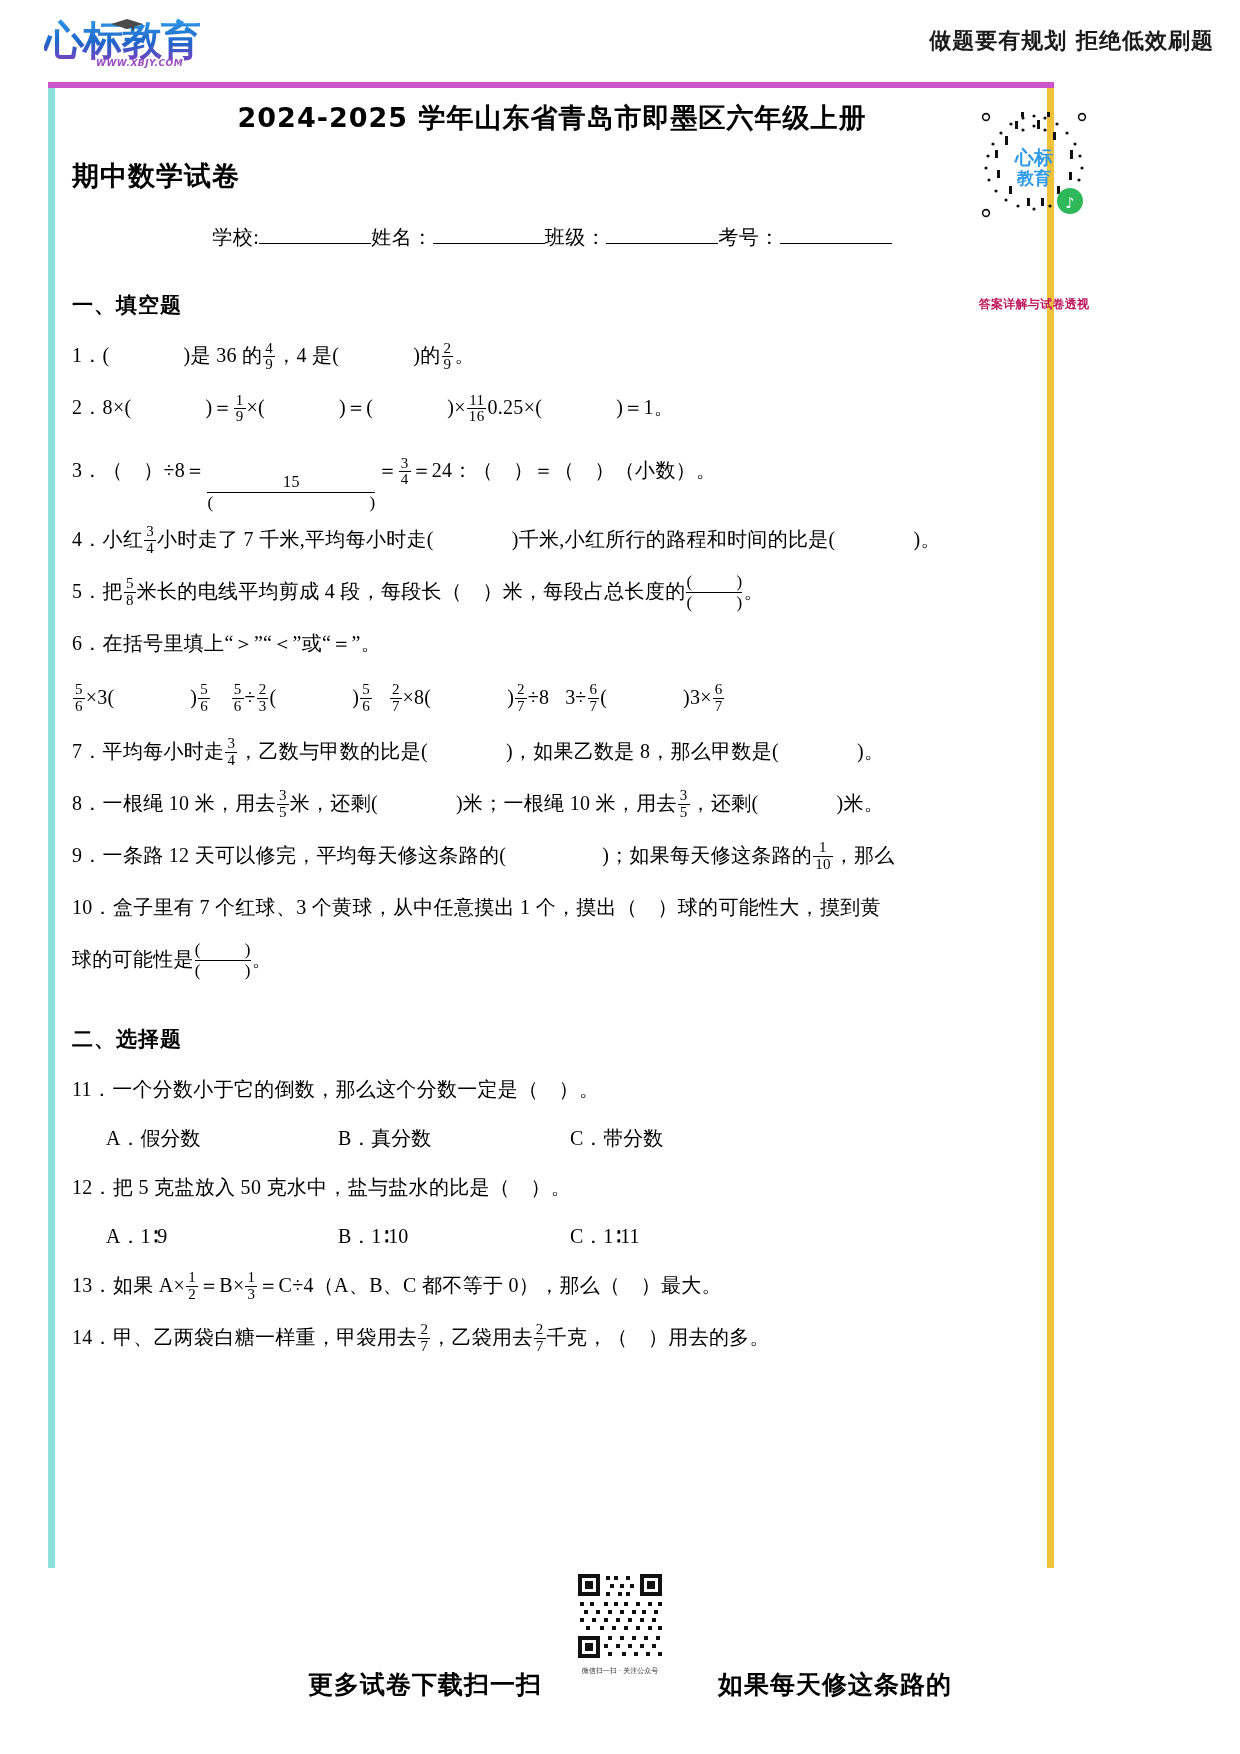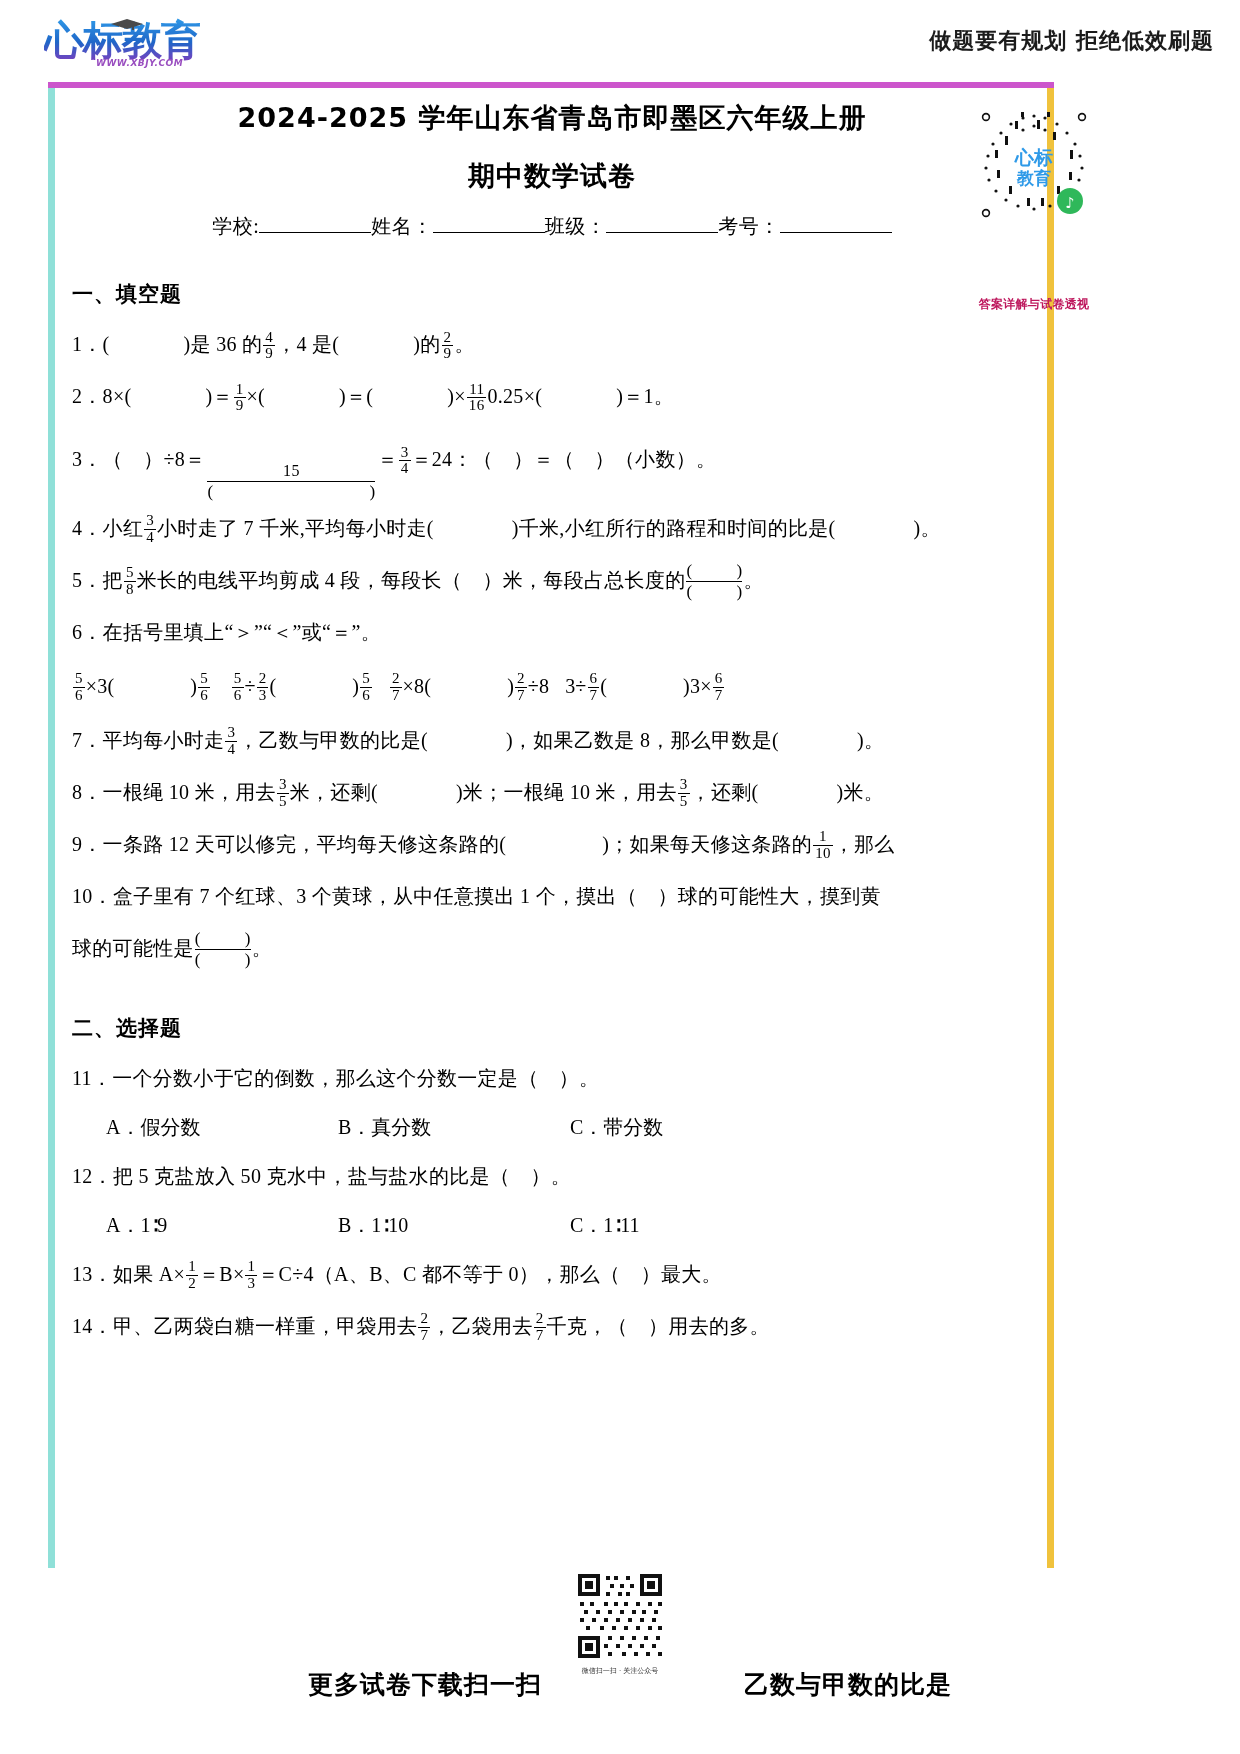--- a/index.html
+++ b/index.html
@@ -94,32 +94,31 @@
   }
   .paper-title {
     text-align: center;
     font-family: "DejaVu Sans", sans-serif;
     font-size: 27px;
     font-weight: bold;
     line-height: 44px;
     letter-spacing: 1px;
   }
   .paper-title-2 {
-    text-align: center;
     font-family: "DejaVu Sans", sans-serif;
     font-size: 27px;
     font-weight: bold;
     line-height: 44px;
     margin-top: 14px;
     letter-spacing: 1px;
   }
   .id-line {
     text-align: center;
     font-size: 20px;
-    margin-top: 15px;
+    margin-top: 26px;
     letter-spacing: 0.5px;
     white-space: nowrap;
   }
   .ul-blank {
     display: inline-block;
     border-bottom: 1px solid #000;
     height: 18px;
   }
 
   
@@ -596,15 +595,15 @@
           <rect x="48" y="82" width="4" height="4"></rect>
           <rect x="60" y="82" width="4" height="4"></rect>
         <rect x="72" y="82" width="4" height="4"></rect>
           <rect x="84" y="82" width="4" height="4"></rect>
       </g>
     </svg>
     <div class="footer-qr-cap">微信扫一扫 · 关注公众号</div>
   </div>
   <div class="footer-text">
     <span class="fq-left">更多试卷下载扫一扫</span>
-    <span class="fq-right">乙数与甲数的比是</span>
+    <span class="fq-right">如果每天修这条路的</span>
   </div>
 </div>
 
 </body></html>

